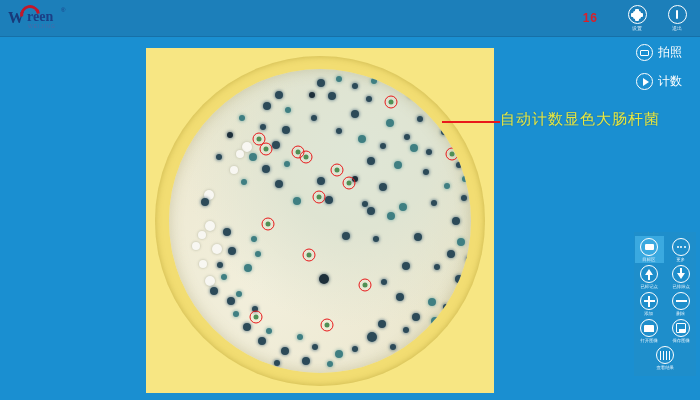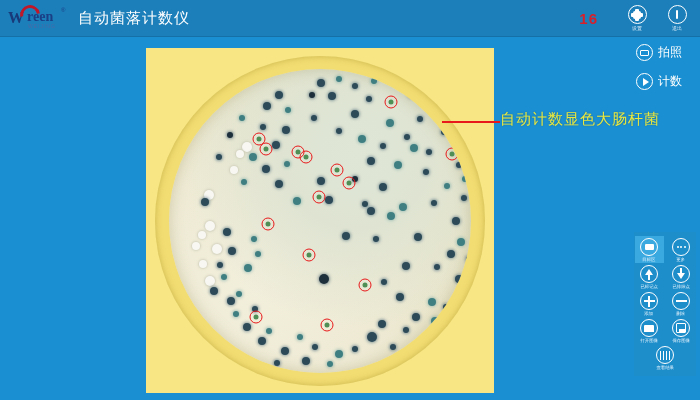--- a/index.html
+++ b/index.html
@@ -48,21 +48,21 @@
   }
   #app-title {
     color:#ffffff; font-size:15px; margin-left:10px;
     letter-spacing:1px;
   }
   #header-right {
     margin-left:auto; display:flex; align-items:center;
     margin-right:8px; gap:10px;
   }
   #colony-count {
-    color:#d9202a; font-size:15px; font-weight:bold;
+    color:#d9202a; font-size:12px; font-weight:bold;
     margin-right:14px; letter-spacing:1px;
   }
   .hdr-btn {
     display:flex; flex-direction:column; align-items:center;
     width:30px; cursor:pointer;
   }
   .hdr-btn .glyph {
     width:19px; height:19px; border:1.6px solid #ffffff;
     border-radius:50%; position:relative;
     display:flex; align-items:center; justify-content:center;
@@ -231,21 +231,20 @@
 <div id="header">
 
   <div id="logo">
     <span class="w">W</span>
     <span class="swoosh"></span>
     <span class="green">reen</span>
     <span class="reg">®</span>
     <span class="sub">WEIJING</span>
   </div>
 
-  <div id="app-title">自动菌落计数仪</div>
 
   <div id="header-right">
     <div id="colony-count">16</div>
 
     <div class="hdr-btn">
       <span class="glyph">
           <span class="gear-core"></span>
         </span>
       <span class="lbl">设置</span>
     </div>

